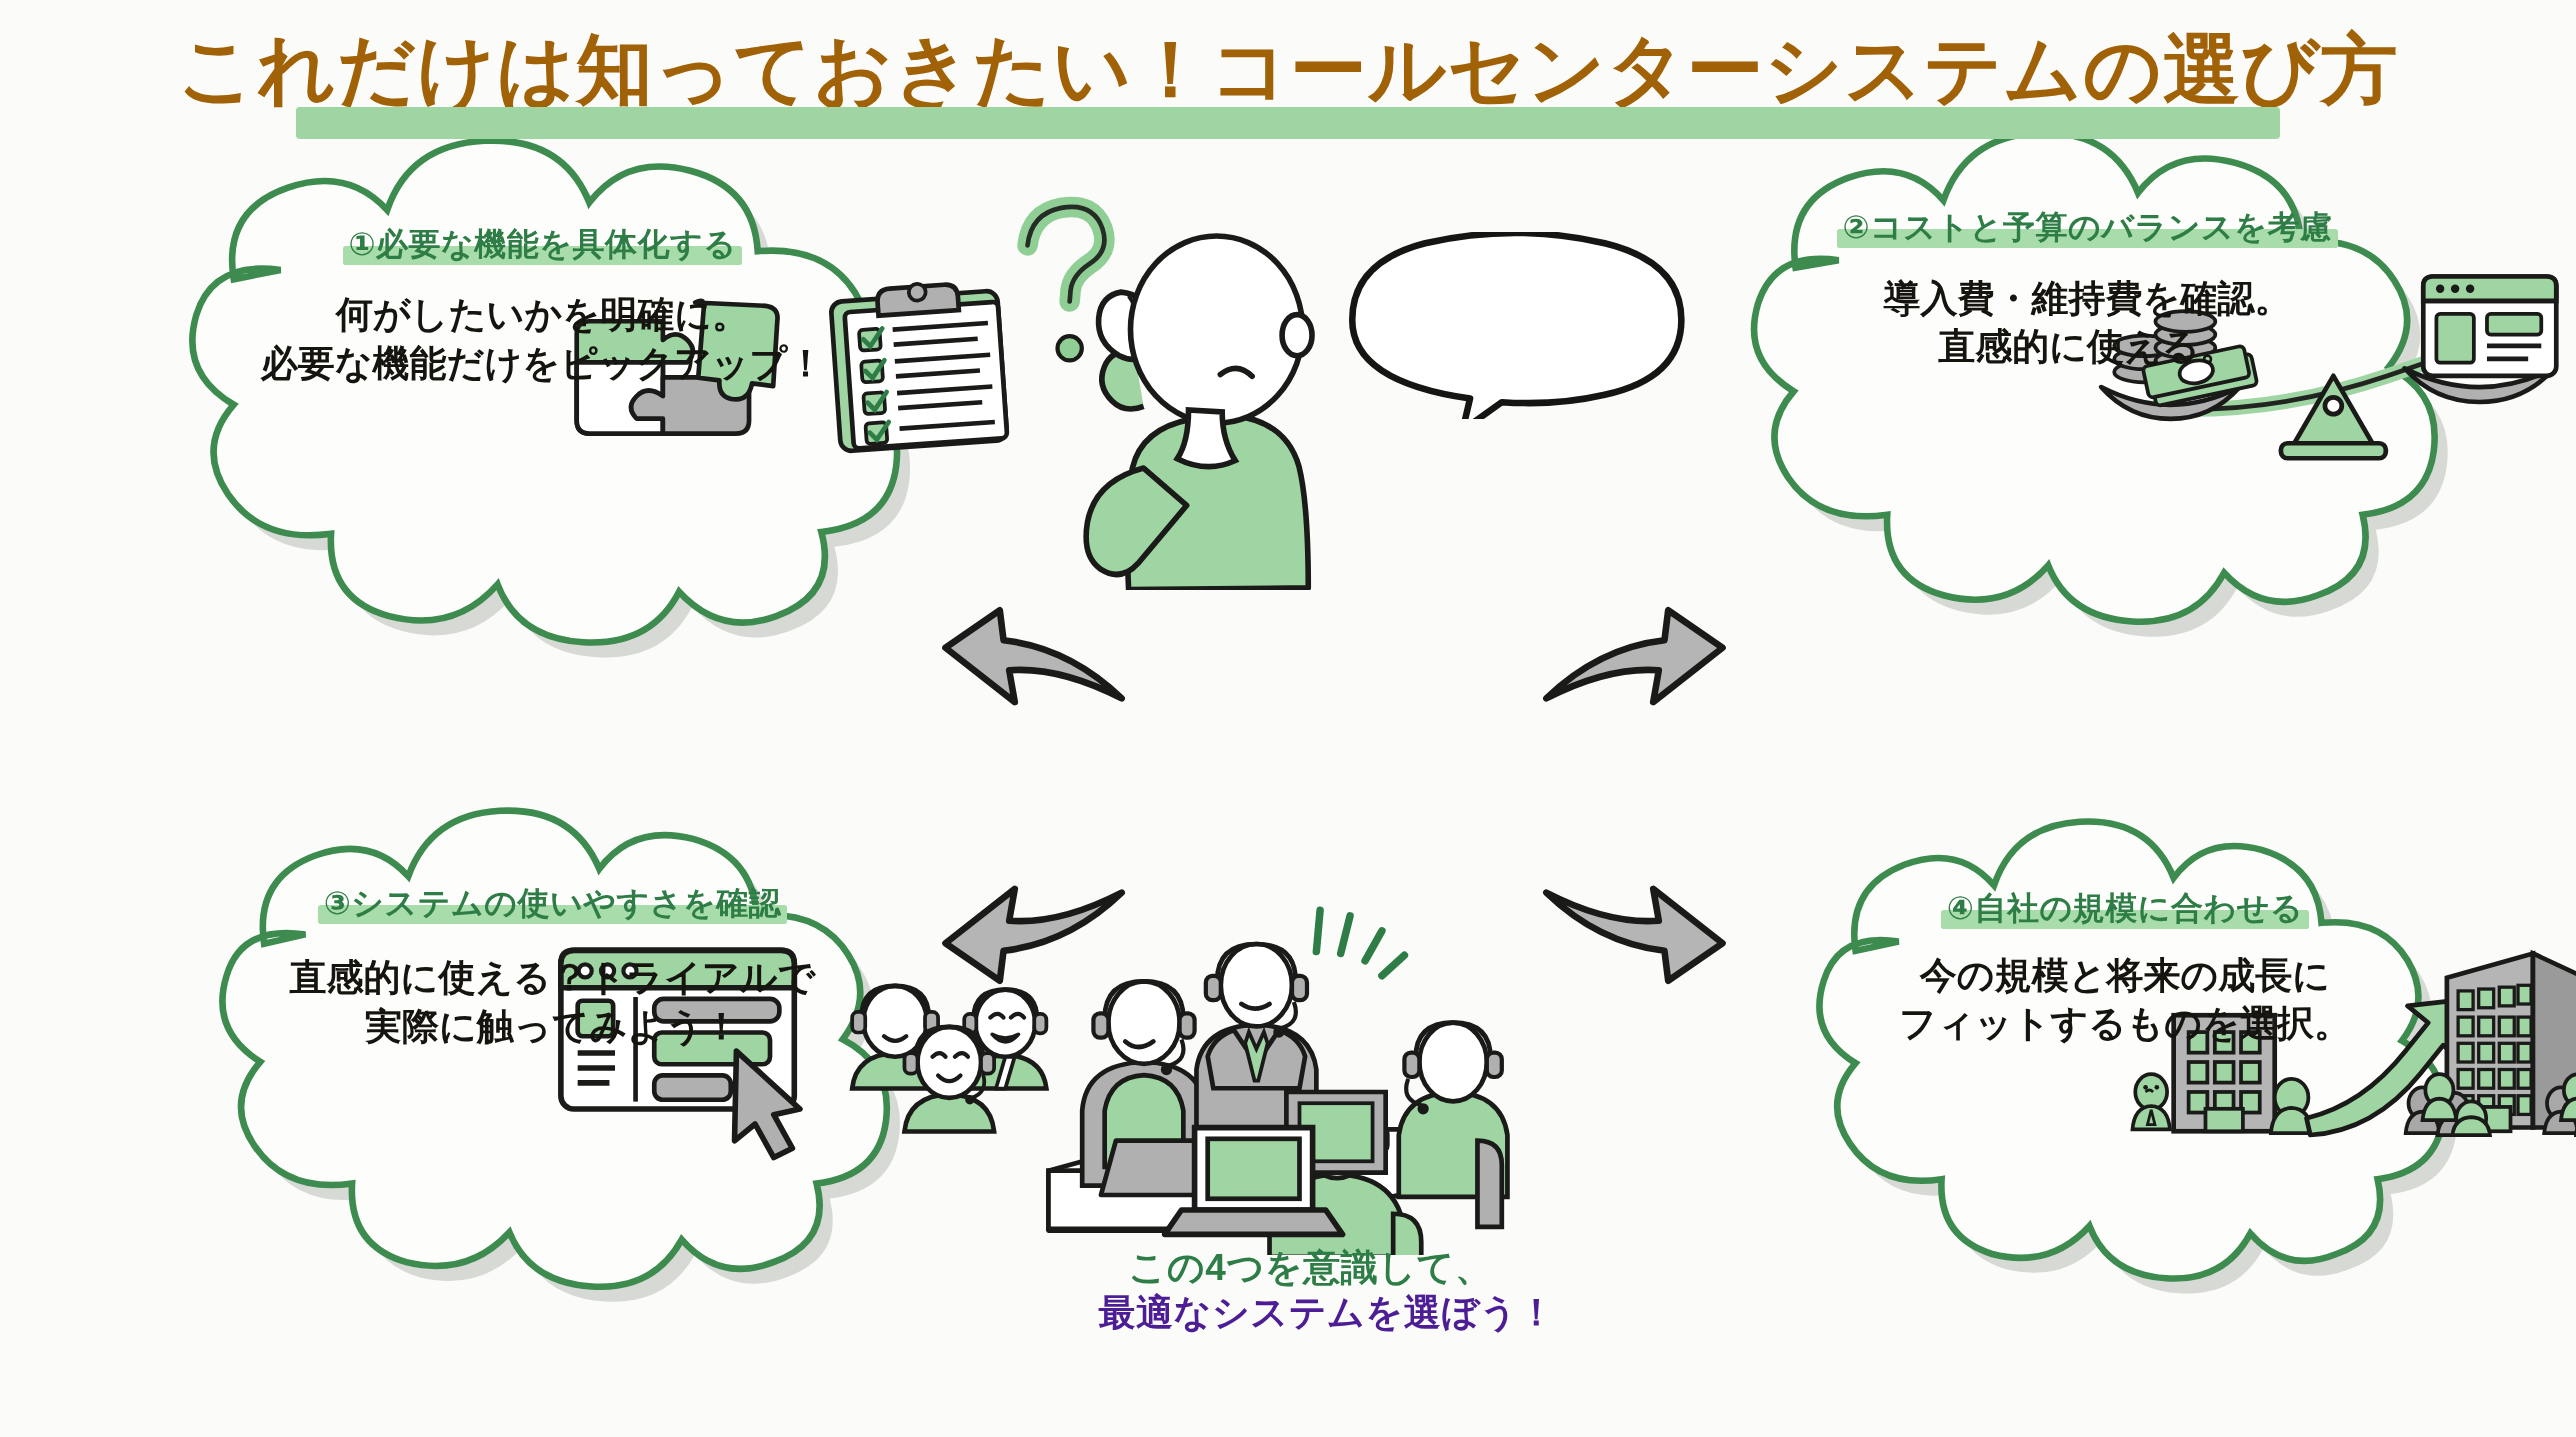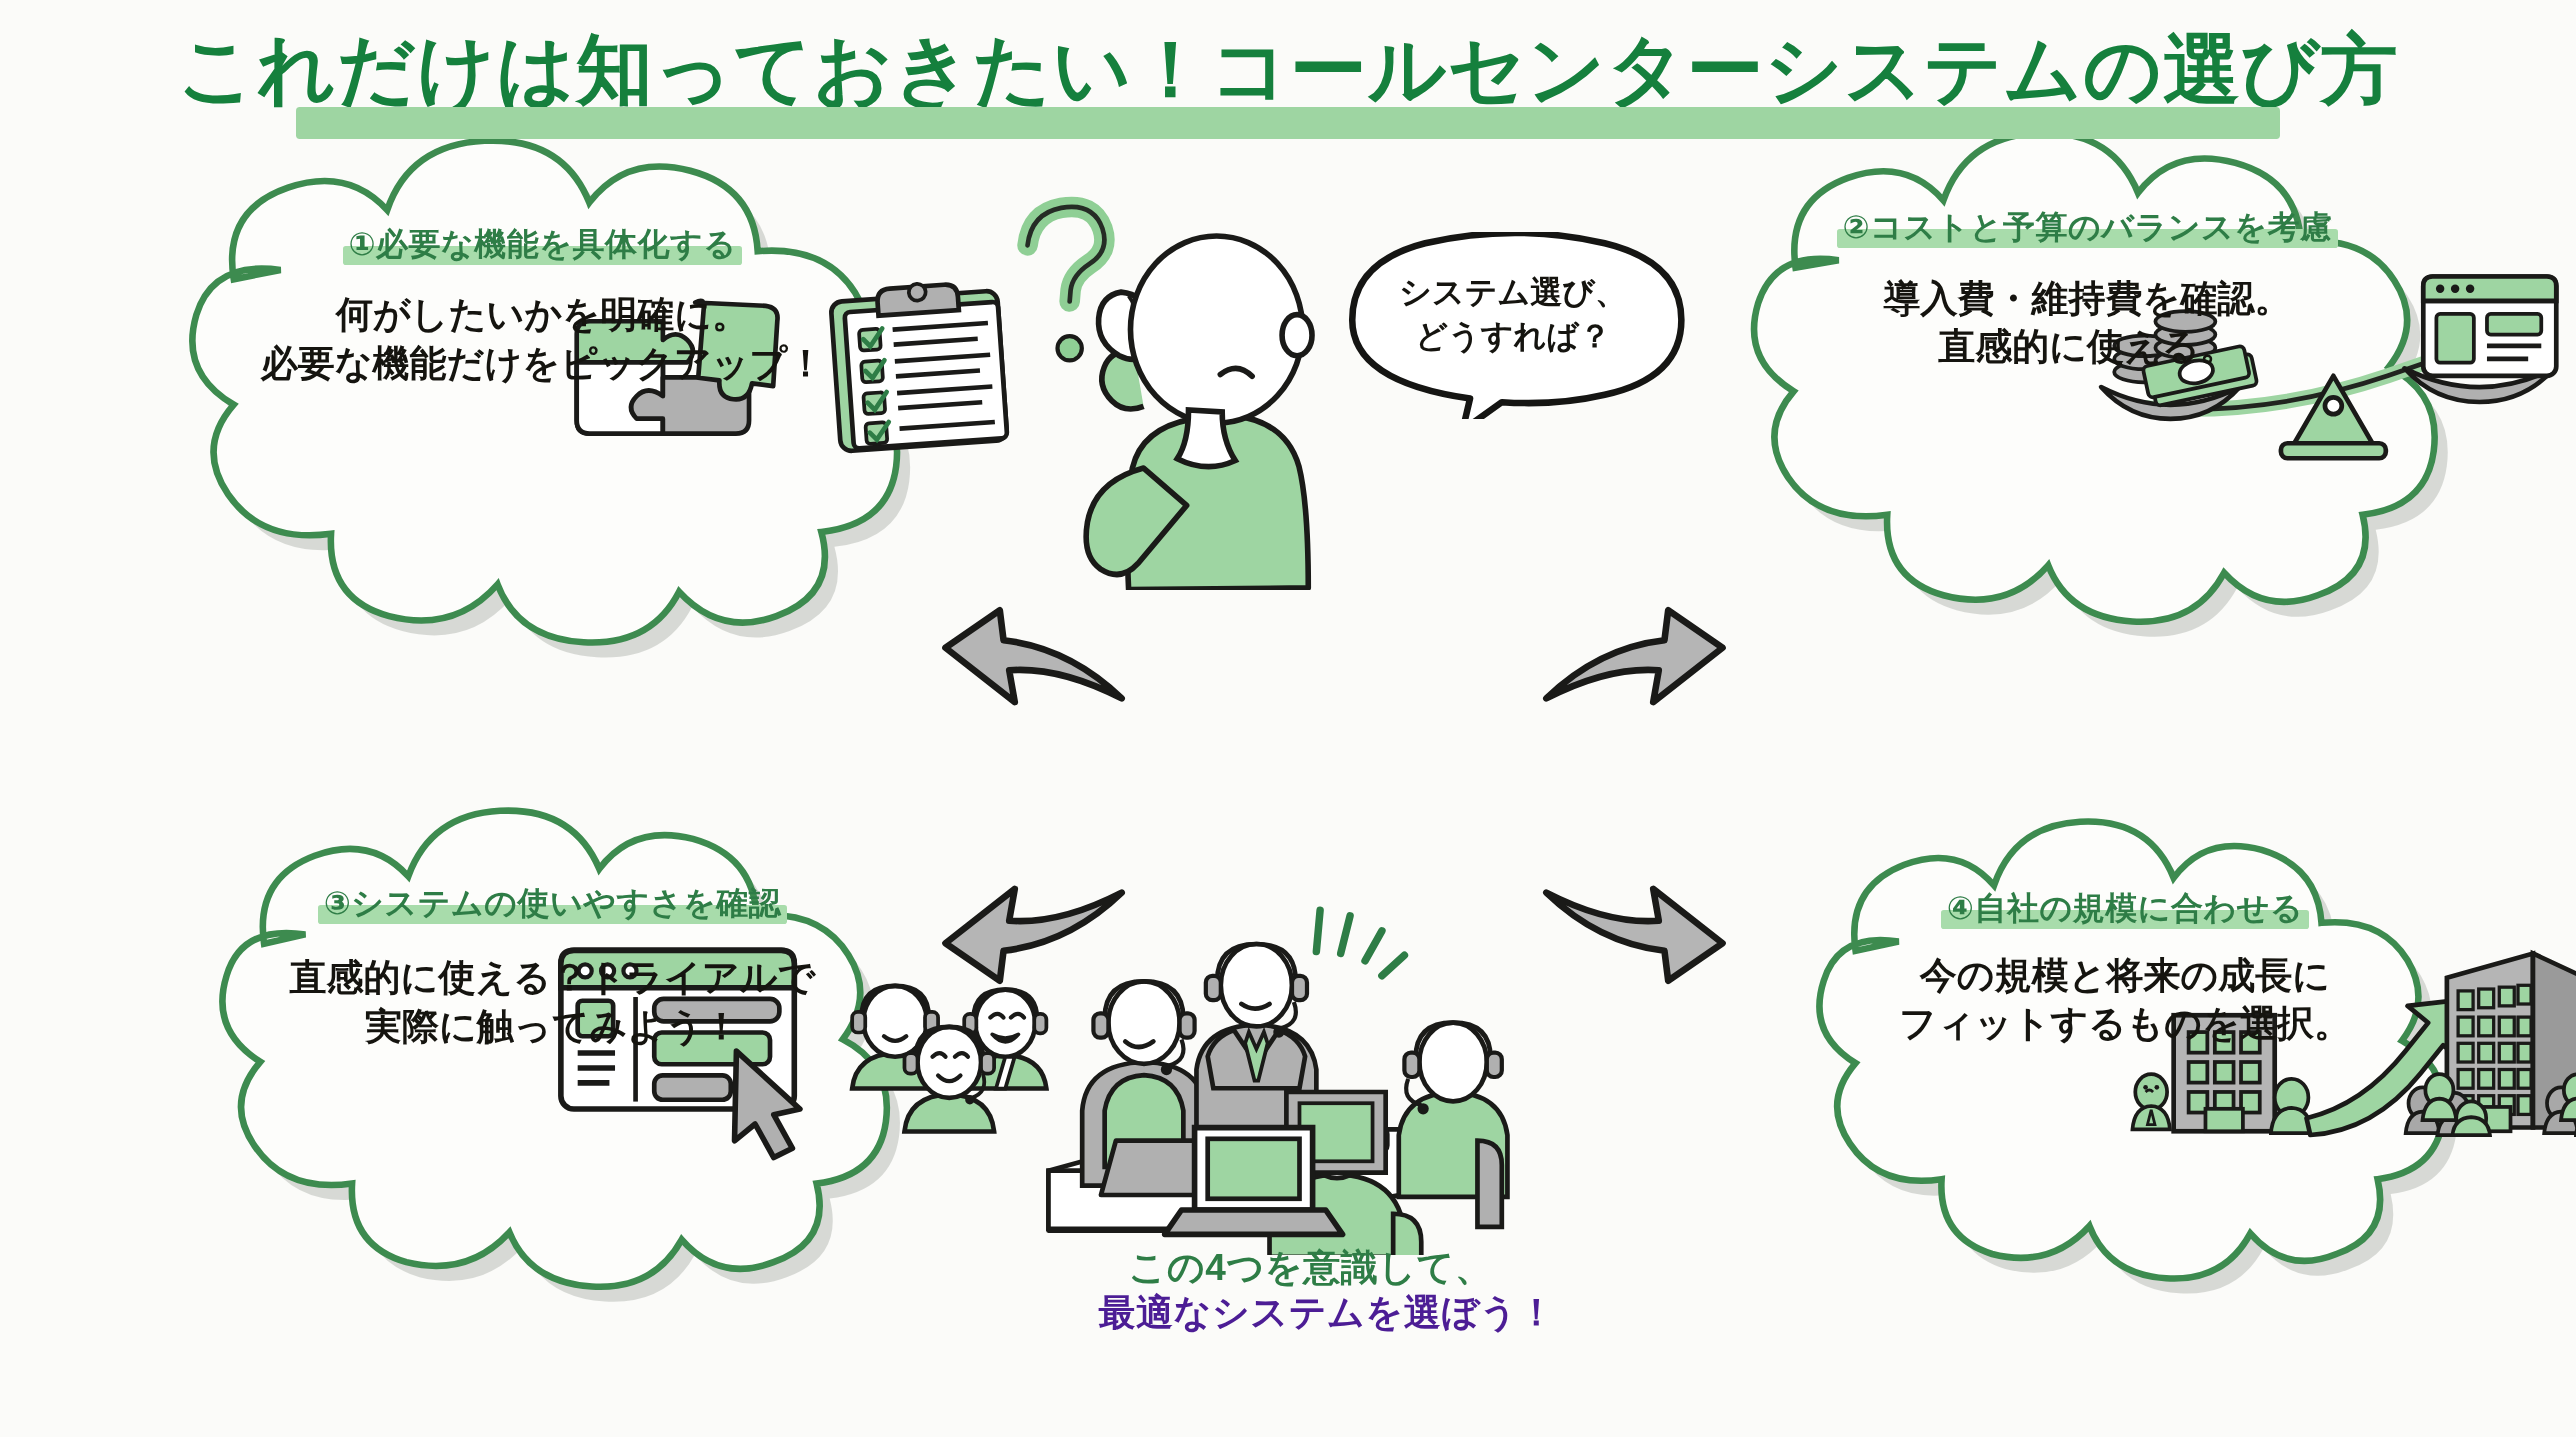--- a/index.html
+++ b/index.html
@@ -15,21 +15,21 @@
   #title-bar {
     position: absolute; left: 0; top: 26px; width: 2576px;
     text-align: center;
   }
   #title-text {
     display: inline-block;
     position: relative;
     font-size: 77px;
     font-weight: 900;
     letter-spacing: 0.9px;
-    color: #15803d;
+    color: #a16207;
     line-height: 1.12;
     padding: 0 13px 5.6px 13px;
     white-space: nowrap;
     z-index: 2;
   }
   #title-hl {
     position: absolute;
     left: 131px; right: 131px;
     top: 81px; height: 32px;
     background: #9ed5a2;
@@ -168,24 +168,20 @@
       <path d="M210 238 q0 34-12 52 q32 16 62 2 q-14-22-14-52 z" fill="#ffffff" stroke="#1a1a18" stroke-width="6"></path>
 
       <path d="M244 200 q18-14 34 2" fill="none" stroke="#1a1a18" stroke-width="6" stroke-linecap="round"></path>
     </svg>
   </div>
 
   <div id="speech">
     <svg width="384" height="187" viewBox="0 0 410 200">
       <path d="M32 94 q0-62 78-82 q96-22 192 0 q82 20 82 82 q0 62-82 80 q-52 12-110 8 l-42 30 l8-34 q-126-18-126-84 z" fill="#ffffff" stroke="#151513" stroke-width="7" stroke-linejoin="round"></path>
     </svg>
-    <div id="speech-text">
-      <div>システム選び、</div>
-      <div>どうすれば？</div>
-    </div>
   </div>
 
   <div id="cloud1" class="cloud-wrap">
     <svg width="973" height="393" viewBox="0 0 1040 420">
       <g transform="translate(14,16)">
         <path d="M190 120 q-12-74 58-98 q64-22 106 24 q24-70 104-74 q84-4 112 66 q40-52 108-34 q68 18 72 86
                  q72-6 104 44 q30 48-6 94 q58 28 50 92 q-8 62-80 70 q18 66-48 90 q-60 22-104-26
                  q-30 58-102 54 q-70-4-92-62 q-46 52-116 34 q-66-18-62-88 q-74 10-110-42 q-34-50 6-96
                  q-58-34-40-96 q18-58 90-48 z" fill="#b9bdb8" opacity="0.55"></path>
       </g>

